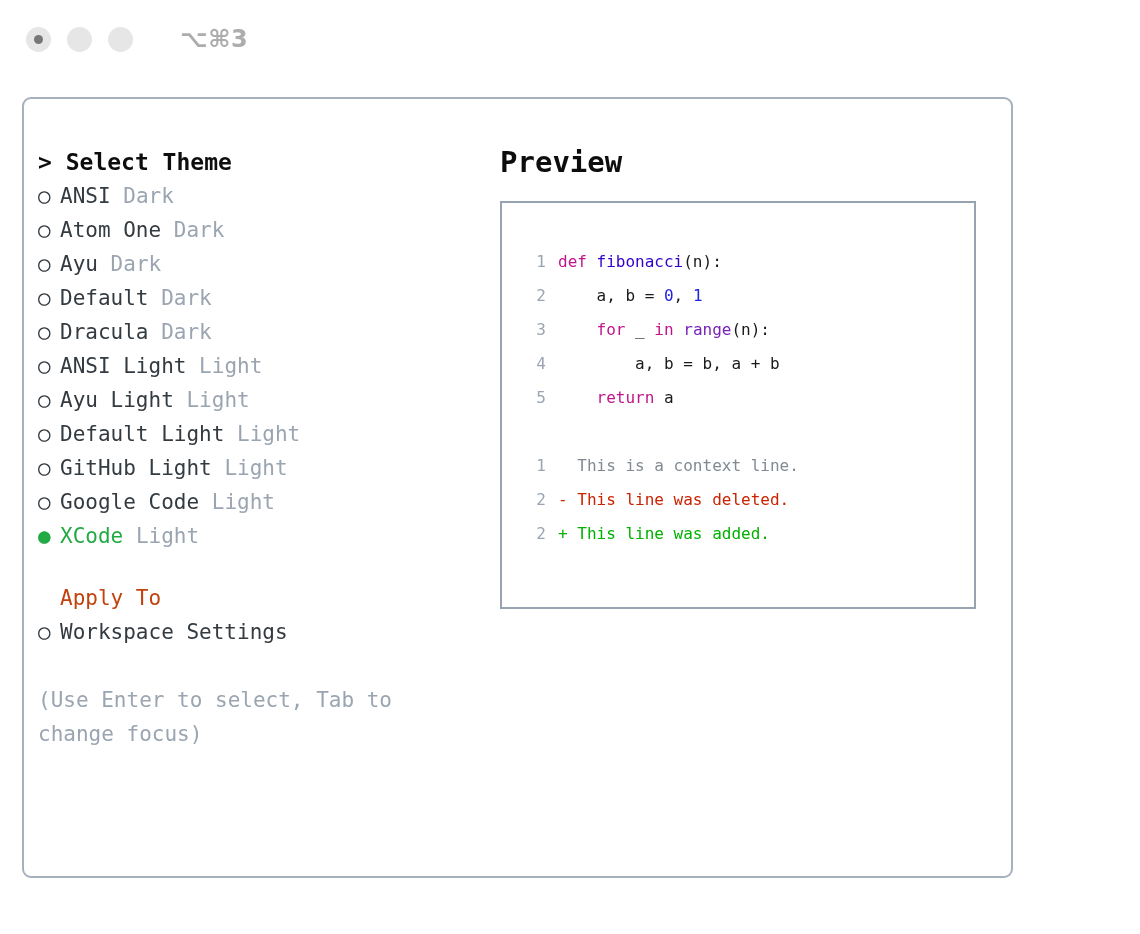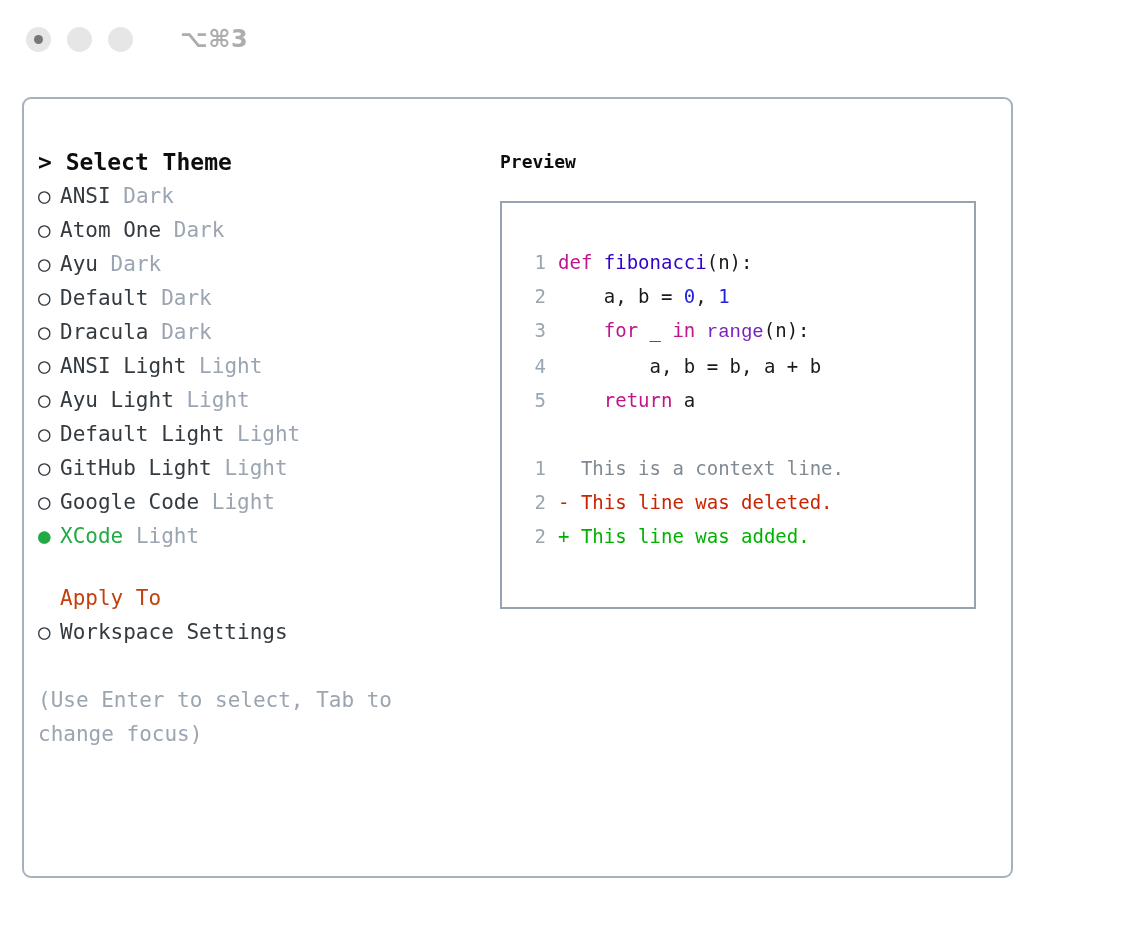--- a/index.html
+++ b/index.html
@@ -128,55 +128,55 @@
   }
 
   
   .right-col {
     position: absolute;
     left: 476px;
     top: 46px;
     width: 500px;
   }
   .preview-title {
-    font-size: 18px;
+    font-size: 29px;
     font-weight: bold;
     color: #0d0d0d;
     line-height: 34px;
   }
   .preview-box {
     margin-top: 22px;
     width: 476px;
     height: 408px;
     border: 2px solid #97a3b0;
     box-sizing: border-box;
     background: #ffffff;
     position: relative;
   }
   .code-area {
     position: absolute;
     left: 14px;
     top: 42px;
     right: 8px;
   }
   .code-line {
-    font-size: 19px;
+    font-size: 16px;
     line-height: 34px;
     white-space: pre;
   }
   .gutter {
     display: inline-block;
     width: 30px;
     text-align: right;
     color: #9aa5b1;
     margin-right: 12px;
   }
   .tok-kw   { color: #c0158a; }
   .tok-fn   { color: #3300cc; }
-  .tok-call { color: #7722bb; font-family: Liberation Mono, monospace; }
+  .tok-call { color: #7722bb; }
   .tok-num  { color: #2222dd; }
   .tok-plain{ color: #1a1a1a; }
   .tok-ctx  { color: #808a93; }
   .tok-del  { color: #cc2200; }
   .tok-add  { color: #00b200; }
   .blank-line { height: 34px; }
 </style>
 </head>
 <body>
 

